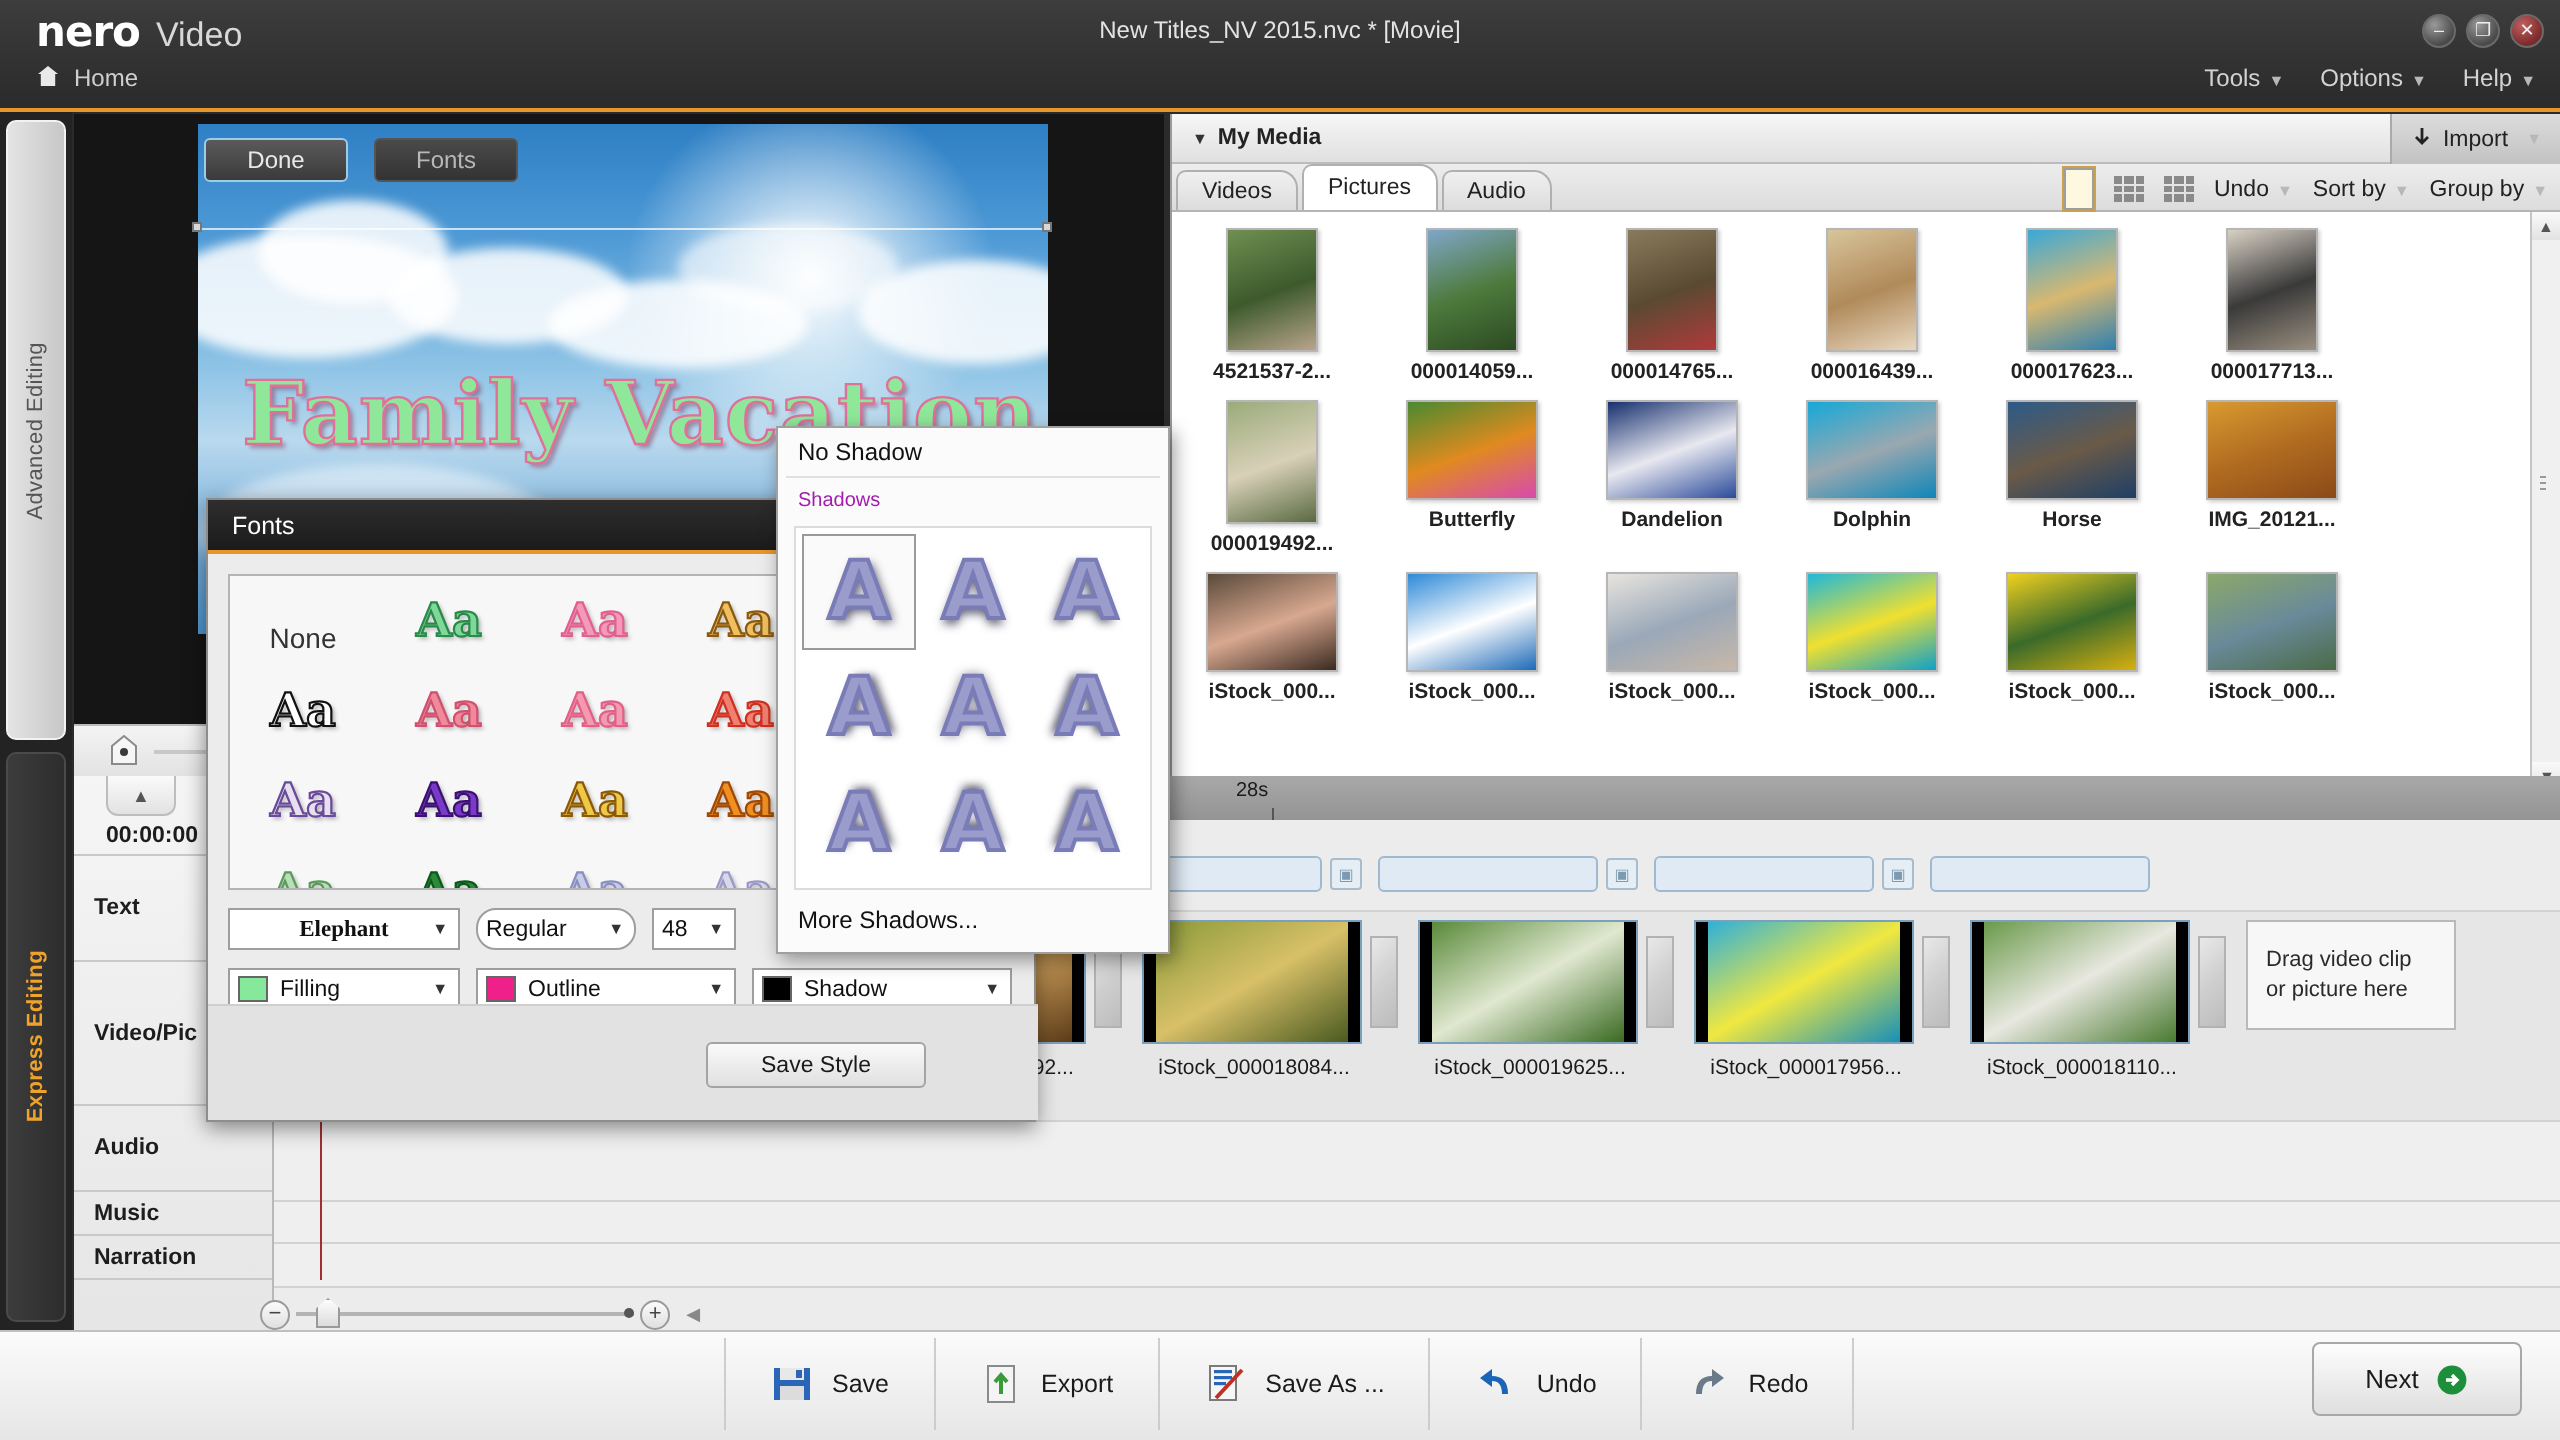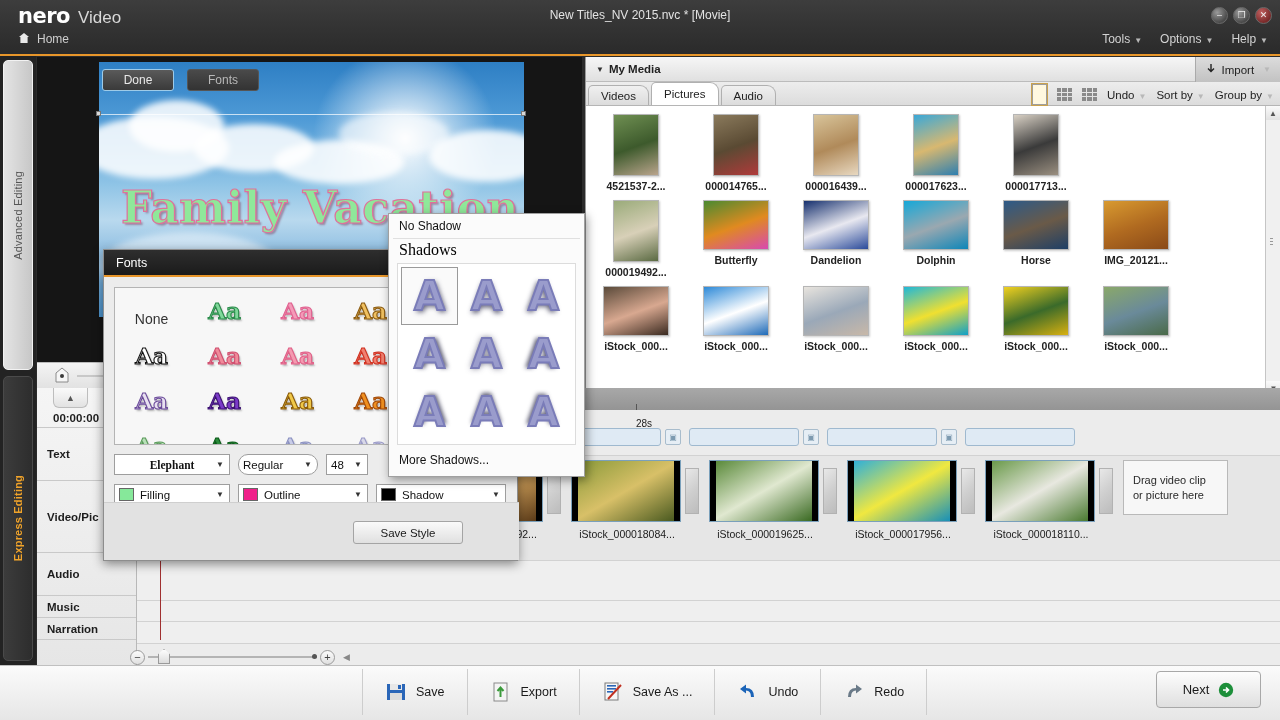--- a/index.html
+++ b/index.html
@@ -225,21 +225,21 @@
     display: flex; align-items: center; justify-content: center; font-size: 11.5px; color: #1a1a1a;
   }
 
   
   .shadow-menu {
     position: absolute; left: 388px; top: 213px; width: 197px; height: 264px;
     background: #fbfbfb; border: 1px solid #a0a0a0; box-shadow: 2px 3px 9px rgba(0,0,0,0.4);
   }
   .sm-item { height: 24px; display: flex; align-items: center; padding-left: 10px; font-size: 12px; color: #111; }
   .sm-sep { height: 1px; background: #e0e0e0; margin: 0 4px; }
-  .sm-label { height: 22px; display: flex; align-items: center; padding-left: 10px; font-size: 16px; color: #000000; font-family: Liberation Serif, serif; }
+  .sm-label { height: 22px; display: flex; align-items: center; padding-left: 10px; font-size: 10px; color: #a21caf; }
   .sm-grid { margin: 2px 8px 0 8px; border: 1px solid #dcdcdc; background: #fff; padding: 3px; display: grid; grid-template-columns: repeat(3,1fr); }
   .sm-cell { height: 58px; display: flex; align-items: center; justify-content: center; }
   .sm-cell.sel { border: 1px solid #9a9a9a; background: #fafafa; }
   .glyphA {
     font-family: "DejaVu Sans", sans-serif; font-weight: bold; font-size: 40px;
     color: #9a9ccc; -webkit-text-stroke: 2px #7a7cb8;
     line-height: 1;
   }
 </style>
 </head>
@@ -380,20 +380,24 @@
       <span class="tool-lbl"><span>Group by</span><span class="caret">▼</span></span>
     </div>
 
     <div class="grid-area" id="media-grid">
         <div class="grid-row">
           <div class="cell">
             <div class="thumb" style="width: 46px; height: 62px; background: linear-gradient(160deg, rgb(111, 143, 82) 0%, rgb(61, 90, 44) 52%, rgb(185, 164, 140) 100%);"></div>
             <div class="cell-label">4521537-2...</div>
           </div>
           <div class="cell">
+            <div class="thumb" style="width: 46px; height: 62px; background: linear-gradient(160deg, rgb(127, 166, 200) 0%, rgb(77, 122, 60) 52%, rgb(44, 74, 34) 100%);"></div>
+            <div class="cell-label">000014059...</div>
+          </div>
+          <div class="cell">
             <div class="thumb" style="width: 46px; height: 62px; background: linear-gradient(160deg, rgb(138, 122, 92) 0%, rgb(90, 74, 51) 52%, rgb(176, 58, 58) 100%);"></div>
             <div class="cell-label">000014765...</div>
           </div>
           <div class="cell">
             <div class="thumb" style="width: 46px; height: 62px; background: linear-gradient(160deg, rgb(216, 196, 154) 0%, rgb(176, 138, 90) 52%, rgb(232, 216, 192) 100%);"></div>
             <div class="cell-label">000016439...</div>
           </div>
           <div class="cell">
             <div class="thumb" style="width: 46px; height: 62px; background: linear-gradient(160deg, rgb(58, 168, 216) 0%, rgb(216, 184, 112) 52%, rgb(46, 127, 176) 100%);"></div>
             <div class="cell-label">000017623...</div>
@@ -546,21 +550,21 @@
 
     <div class="tl-ruler" id="tl-ruler">
         <div class="tick" style="left: 20px;">12s</div>
         <div class="tick-mark" style="left: 20px;"></div>
         <div class="tick" style="left: 83px;">16s</div>
         <div class="tick-mark" style="left: 83px;"></div>
         <div class="tick" style="left: 221px;">20s</div>
         <div class="tick-mark" style="left: 221px;"></div>
         <div class="tick" style="left: 360px;">24s</div>
         <div class="tick-mark" style="left: 360px;"></div>
-        <div class="tick" style="left: 499px; margin-top: 28px;">28s</div>
+        <div class="tick" style="left: 481px;">28s</div>
         <div class="tick-mark" style="left: 499px;"></div>
       </div>
 
     <div class="tl-lane" style="top:22px;height:46px;width:1143px;" id="lane-text">
         <div class="text-clip" style="left: 20px; width: 110px; top: 18px;"></div>
         <div class="trans-box" style="left: 134px; top: 19px;">▣</div>
         <div class="text-clip" style="left: 138px; width: 110px; top: 18px;"></div>
         <div class="trans-box" style="left: 252px; top: 19px;">▣</div>
         <div class="text-clip" style="left: 276px; width: 110px; top: 18px;"></div>
         <div class="trans-box" style="left: 390px; top: 19px;">▣</div>

